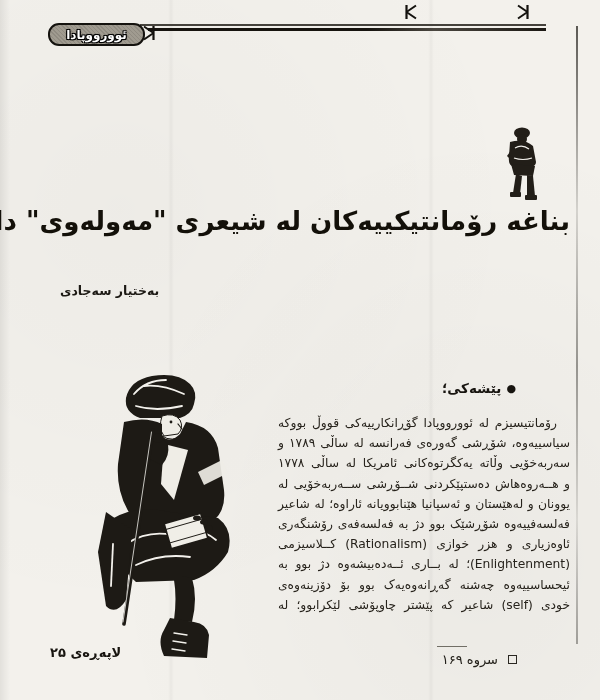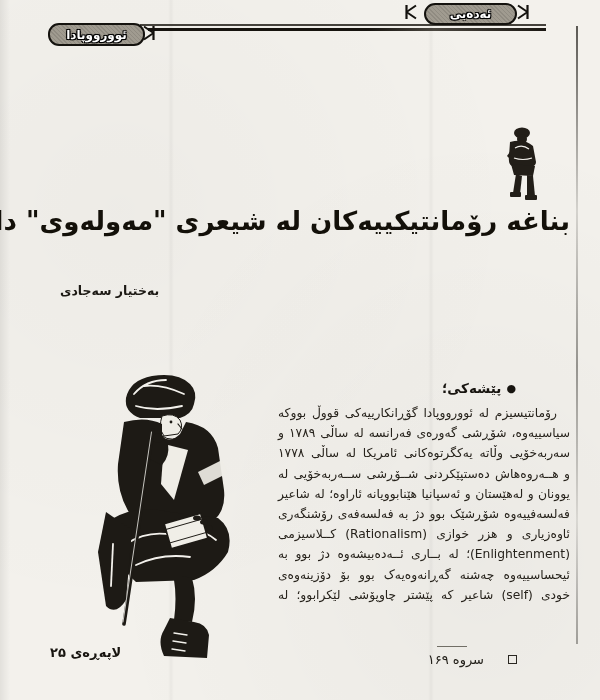--- a/index.html
+++ b/index.html
@@ -40,25 +40,25 @@
     font-size:26px;font-weight:bold;color:#131009;letter-spacing:-0.5px;white-space:nowrap;
   }
   .author{position:absolute;left:60px;top:283px;direction:rtl;font-size:12.5px;font-weight:bold;color:#1c1914;}
 
   .intro{position:absolute;right:84px;top:380px;direction:rtl;font-size:13.5px;font-weight:bold;color:#17140f;}
   .intro .bullet{font-size:11px;vertical-align:1px;margin-left:5px;}
 
   .body-col{position:absolute;right:30px;top:403px;width:292px;direction:rtl;
     font-size:12.3px;line-height:20.2px;color:#27231c;}
   .body-col .bline{text-align:justify;text-align-last:justify;}
-  .body-col .bline.indent{padding-right:13px;}
+  .body-col .bline.indent{padding-right:13px;margin-top:10px;}
   .underline-mark{position:absolute;right:133px;top:646px;width:30px;height:1.2px;background:#716e66;}
 
   .footer-page{position:absolute;left:50px;top:645px;direction:rtl;font-size:13px;font-weight:bold;color:#17140f;}
-  .footer-issue{position:absolute;right:83px;top:652px;direction:rtl;font-size:13px;color:#23201a;display:flex;align-items:center;gap:24px;}
+  .footer-issue{position:absolute;right:83px;top:652px;direction:rtl;font-size:13px;color:#23201a;display:flex;align-items:center;gap:10px;}
   .sq{display:inline-block;width:7px;height:7px;border:1.3px solid #2a2722;background:transparent;}
 
   .illu-large{position:absolute;left:66px;top:372px;}
   .illu-small{position:absolute;left:492px;top:126px;}
 </style>
 </head>
 <body>
 
 <div class="page">
 
@@ -67,23 +67,20 @@
   <div class="crease" style="left:428px"></div>
   <div class="page-edge-line"></div>
 
   <div class="rule-thin"></div>
   <div class="rule-thick"></div>
 
   <svg class="tick" style="left:404px;top:4px" width="14" height="16">
     <line x1="2.5" y1="1" x2="2.5" y2="15" stroke="#14120e" stroke-width="2.2"></line>
     <path d="M2.5,8 L12,1.5 M2.5,8 L12,14.5" stroke="#14120e" stroke-width="2" fill="none"></path>
   </svg>
-  <div class="badge badge-1">
-    <span>ئەدەبی</span>
-  </div>
   <svg class="tick" style="left:516px;top:4px" width="14" height="16">
     <line x1="11.5" y1="1" x2="11.5" y2="15" stroke="#14120e" stroke-width="2.2"></line>
     <path d="M11.5,8 L2,1.5 M11.5,8 L2,14.5" stroke="#14120e" stroke-width="2" fill="none"></path>
   </svg>
 
   <div class="badge badge-2">
     <span>ئوورووپادا</span>
   </div>
   <svg class="tick" style="left:142px;top:25px" width="14" height="16">
     <line x1="11.5" y1="1" x2="11.5" y2="15" stroke="#14120e" stroke-width="2.2"></line>

